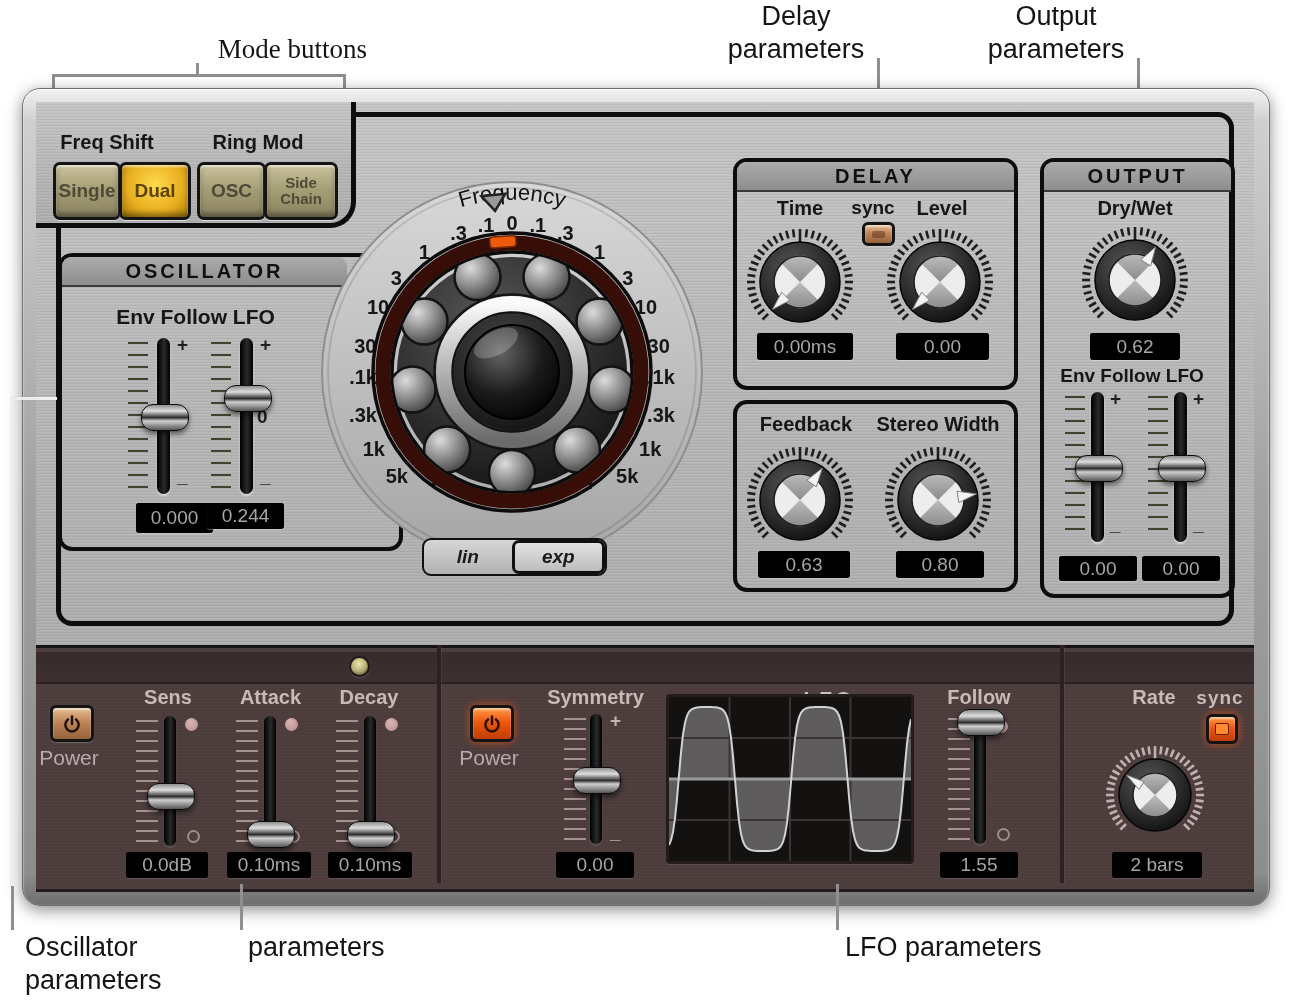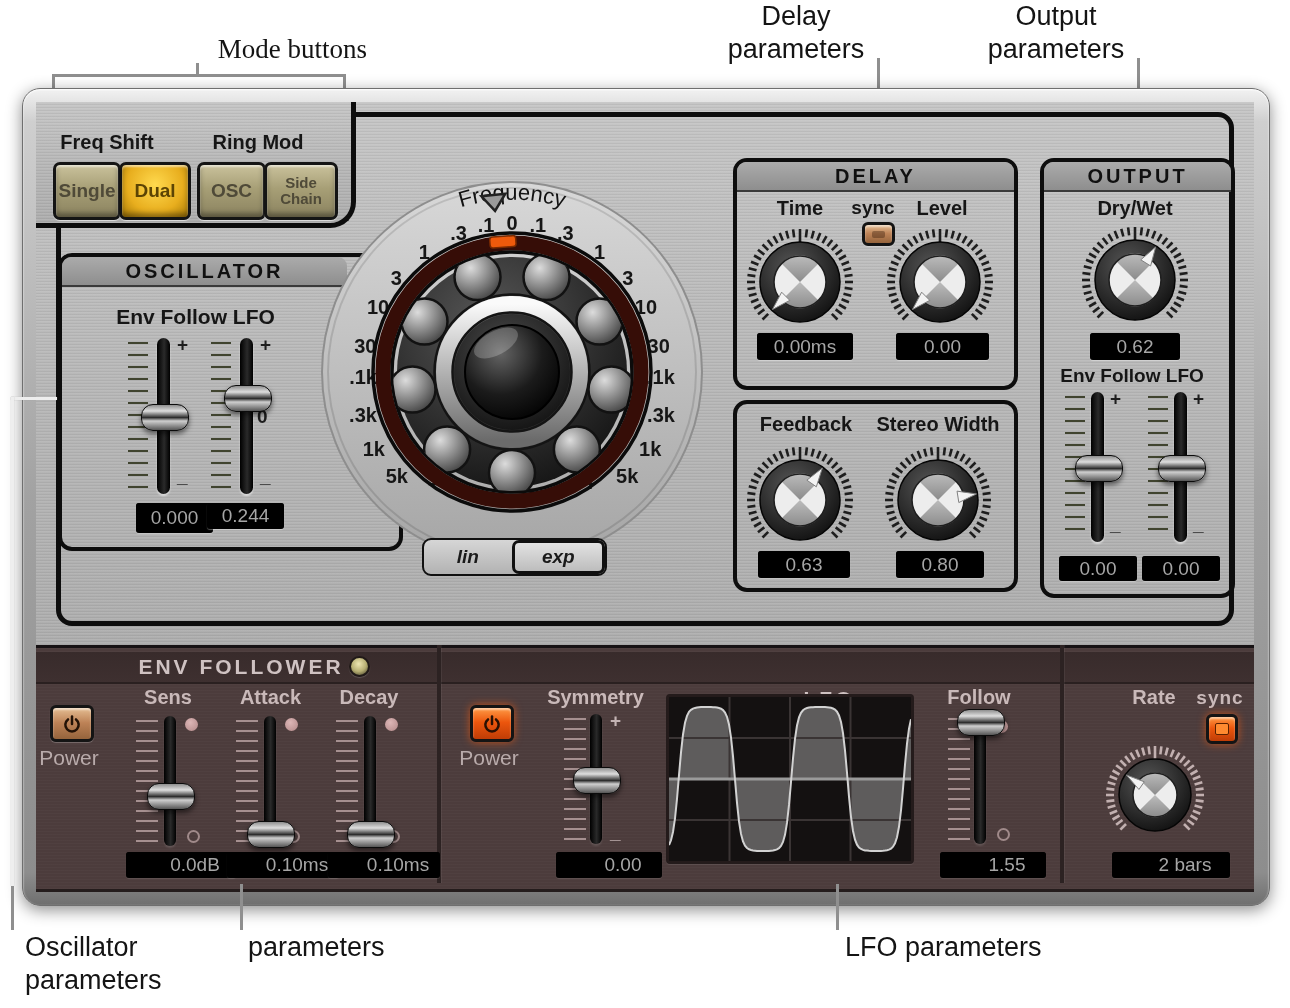--- a/index.html
+++ b/index.html
@@ -13,21 +13,21 @@
   .window{background:linear-gradient(180deg,#f2f2f2,#cfcfcf 4%,#a2a2a2 50%,#8d8d8d 96%,#6f6f6f);border:1px solid #6f6f6f;border-radius:18px;box-shadow:0 4px 16px rgba(0,0,0,.45), inset 0 1px 2px #fff;}
   .metal{background:repeating-linear-gradient(180deg,rgba(255,255,255,.06) 0 1px,rgba(0,0,0,0) 1px 2px,rgba(0,0,0,.05) 2px 3px),linear-gradient(180deg,#c6c6c6,#b7b7b7 55%,#aeaeae);}
   .maroon{background:repeating-linear-gradient(180deg,rgba(255,255,255,.02) 0 1px,rgba(0,0,0,0) 1px 3px),#4c3c3c;border-top:3px solid #171214;}
   .insetframe{border:5px solid #0d0d0d;border-radius:16px;}
   .modearea{border-right:5px solid #0d0d0d;border-bottom:5px solid #0d0d0d;border-radius:0 0 26px 0;}
   .box{border:4px solid #0d0d0d;border-radius:14px;}
   .boxhead{position:absolute;left:0;top:0;right:0;height:28px;background:linear-gradient(180deg,#ababab,#8e8e8e);border-bottom:2px solid #3a3a3a;border-radius:9px 9px 0 0;color:#101010;font-size:20px;font-weight:bold;letter-spacing:3px;display:flex;align-items:center;justify-content:center;}
   .lbl{color:#161616;font-size:20px;font-weight:bold;}
   .dlbl{color:#c9b9b9;font-size:20px;font-weight:bold;}
   .lcd{background:#000000;color:#a6a6a6;font-size:19px;border-radius:3px;display:flex;align-items:center;justify-content:center;box-shadow:0 1px 1px rgba(255,255,255,.35), inset 0 2px 4px #000;}
-  .mlcd{box-shadow:0 1px 1px rgba(255,255,255,.12), inset 0 2px 4px #000;padding-left:28px;}
+  .mlcd{box-shadow:0 1px 1px rgba(255,255,255,.12), inset 0 2px 4px #000;}
   
   .mode-btn{border:3px solid #141414;border-radius:7px;background:linear-gradient(180deg,#cac29c,#a79f76 45%,#8b8360);box-shadow:inset 0 2px 2px rgba(255,255,255,.55), inset 0 -4px 5px rgba(0,0,0,.35), 0 1px 1px rgba(255,255,255,.6);color:#4f4a38;font-size:19px;font-weight:bold;display:flex;align-items:center;justify-content:center;text-align:center;}
   .mode-btn.active{background:radial-gradient(circle at 50% 38%,#ffd94e,#e8ae1e 60%,#a97b06);color:#5c4404;}
   .mode-btn.small{font-size:15px;line-height:16px;}
   
   .vslider{}
   .track{background:linear-gradient(90deg,#000,#2a2a2a 55%,#000);border-radius:7px;box-shadow:0 2px 2px rgba(255,255,255,.55);}
   .dark .track{box-shadow:0 2px 2px rgba(255,255,255,.12);}
   .metal-ticks{background:repeating-linear-gradient(180deg,#40442f 0 2px,rgba(0,0,0,0) 2px 12px);}
   .dark-ticks{background:repeating-linear-gradient(180deg,#a69090 0 2px,rgba(0,0,0,0) 2px 10px);}
@@ -517,21 +517,20 @@
     <div class="abs track" style="left:28px;top:4px;width:13px;height:150px;"></div>
     <span class="mk" style="left:47px;top:0px;">+</span>
     <span class="mk" style="left:45px;top:68px;">0</span>
     <span class="mk" style="left:47px;top:126px;">_</span>
   <div class="handle" style="left: 11.5px; top: 66.5px;"></div>
     </div>
   <div class="abs lcd" style="left:1059px;top:556px;width:78px;height:25px;">0.00</div>
   <div class="abs lcd" style="left:1142px;top:556px;width:78px;height:25px;">0.00</div>
 
   <div class="abs stripdark" style="left:36px;top:652px;width:1218px;height:30px;"></div>
-  <div class="abs sectitle center" style="left:36px;top:654px;width:410px;height:26px;">ENV FOLLOWER</div>
   <div class="abs led" style="left:349px;top:656px;width:17px;height:17px;"></div>
   <div class="abs sectitle center" style="left:440px;top:654px;width:778px;height:26px;margin-top:32px;">LFO</div>
   <div class="abs divider" style="left:437px;top:645px;width:4px;height:238px;"></div>
   <div class="abs divider" style="left:1060px;top:645px;width:4px;height:238px;"></div>
 
   <div class="abs pbtn" style="left:50px;top:705px;width:38px;height:31px;">
     <svg width="20" height="20" viewBox="0 0 24 24">
         <path d="M12 3v9" stroke="#231206" stroke-width="3" fill="none" stroke-linecap="round"></path>
         <path d="M7.2 6.5a8 8 0 1 0 9.6 0" stroke="#231206" stroke-width="3" fill="none" stroke-linecap="round"></path>
       </svg>

